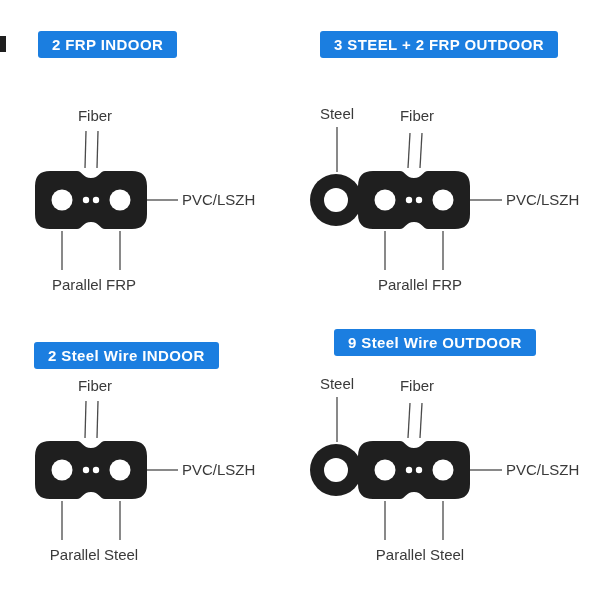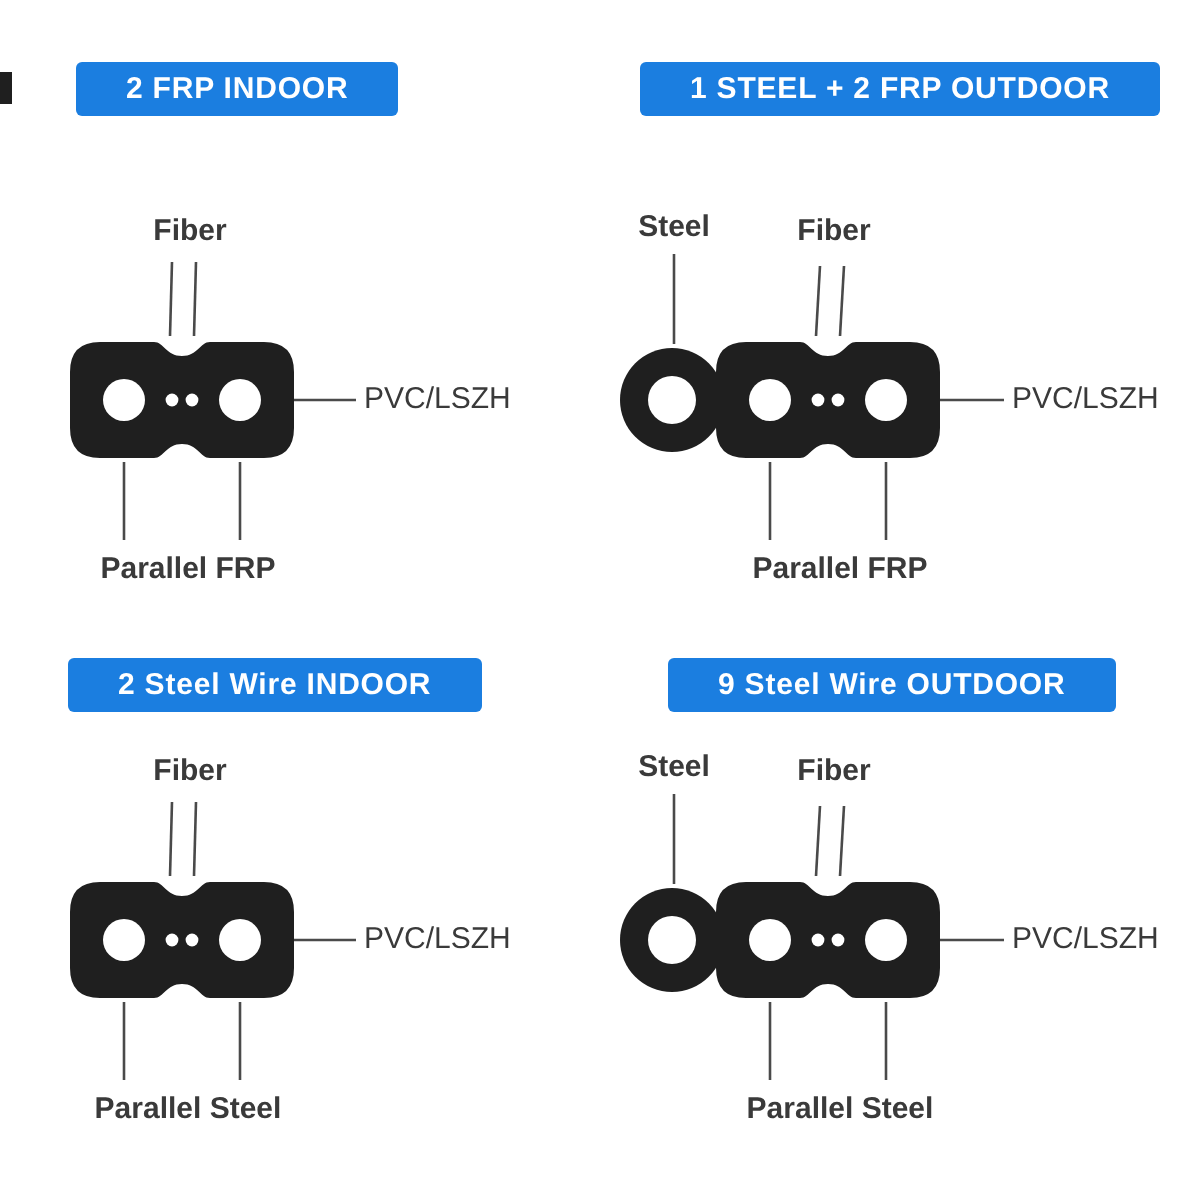--- a/index.html
+++ b/index.html
@@ -10,27 +10,27 @@
     --background:#ffffff;
   }
   html,body{margin:0;padding:0;background:var(--background);}
   .canvas{
     position:relative;width:600px;height:600px;background:var(--background);
     font-family:"Liberation Sans",sans-serif;overflow:hidden;
   }
   .art{position:absolute;left:0;top:0;}
   .badge{
     position:absolute;background:var(--accent);color:#fff;
-    font-weight:700;font-size:15px;line-height:1;padding:6px 25px;
+    font-weight:700;font-size:15px;line-height:1;padding:6px 14px;
     border-radius:3px;letter-spacing:.4px;white-space:nowrap;
   }
   .lbl{
     position:absolute;color:var(--label);font-size:15px;line-height:1.1;white-space:nowrap;
   }
-  .center{text-align:center;font-weight:bold;}
+  .center{text-align:center;}
   .cable-fill{fill:var(--cable);}
   .hole{fill:#ffffff;}
   .leader{stroke:var(--line);stroke-width:1.3;fill:none;}
 </style>
 </head>
 <body>
 
 <div class="canvas">
 
   <svg class="art" width="600" height="600" viewBox="0 0 600 600">
@@ -96,29 +96,29 @@
   </svg>
 
   <div>
     <div class="badge" style="left:38px;top:31px">2 FRP INDOOR</div>
     <div class="lbl center" style="left:60px;top:108px;width:70px">Fiber</div>
     <div class="lbl" style="left:182px;top:192px">PVC/LSZH</div>
     <div class="lbl center" style="left:35px;top:277px;width:118px">Parallel FRP</div>
   </div>
 
   <div>
-    <div class="badge" style="left:320px;top:31px">1 STEEL + 2 FRP OUTDOOR</div>
+    <div class="badge" style="left:320px;top:31px">3 STEEL + 2 FRP OUTDOOR</div>
     <div class="lbl center" style="left:302px;top:106px;width:70px">Steel</div>
     <div class="lbl center" style="left:382px;top:108px;width:70px">Fiber</div>
     <div class="lbl" style="left:506px;top:192px">PVC/LSZH</div>
     <div class="lbl center" style="left:361px;top:277px;width:118px">Parallel FRP</div>
   </div>
 
   <div>
-    <div class="badge" style="left:34px;top:329px">2 Steel Wire INDOOR</div>
+    <div class="badge" style="left:34px;top:342px">2 Steel Wire INDOOR</div>
     <div class="lbl center" style="left:60px;top:378px;width:70px">Fiber</div>
     <div class="lbl" style="left:182px;top:462px">PVC/LSZH</div>
     <div class="lbl center" style="left:31px;top:547px;width:126px">Parallel Steel</div>
   </div>
 
   <div>
     <div class="badge" style="left:334px;top:329px">9 Steel Wire OUTDOOR</div>
     <div class="lbl center" style="left:302px;top:376px;width:70px">Steel</div>
     <div class="lbl center" style="left:382px;top:378px;width:70px">Fiber</div>
     <div class="lbl" style="left:506px;top:462px">PVC/LSZH</div>

